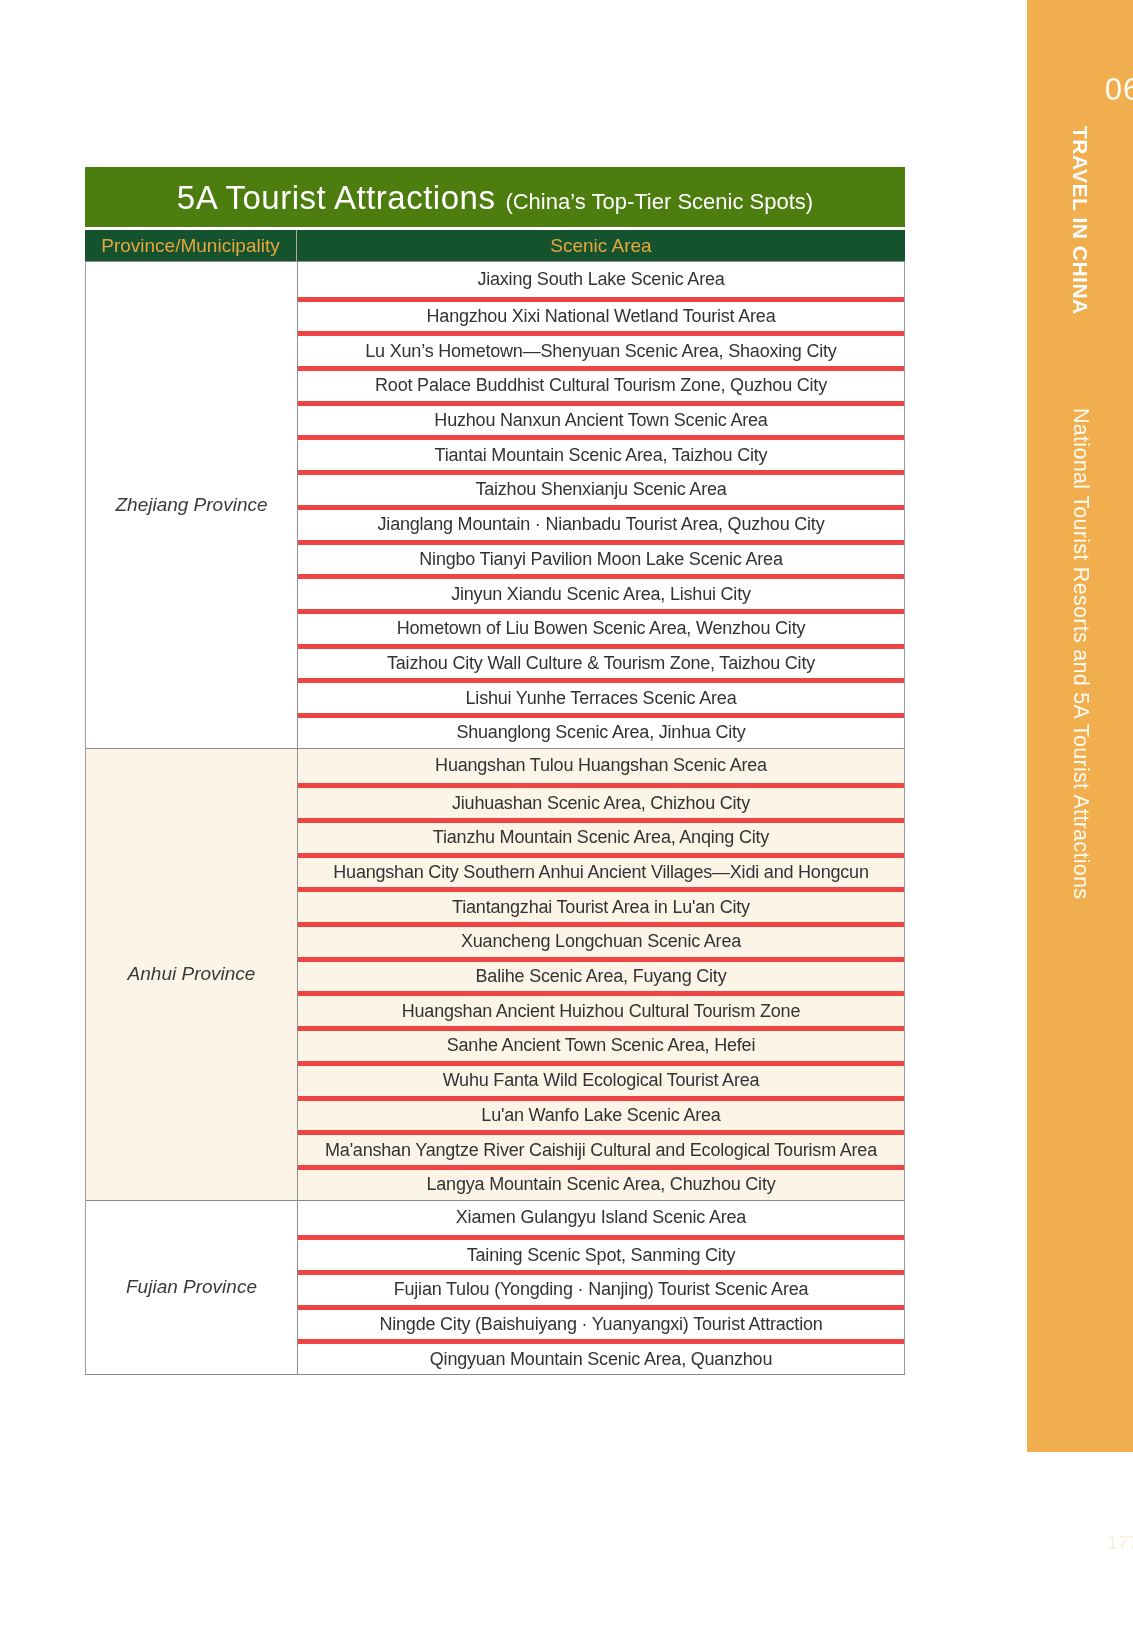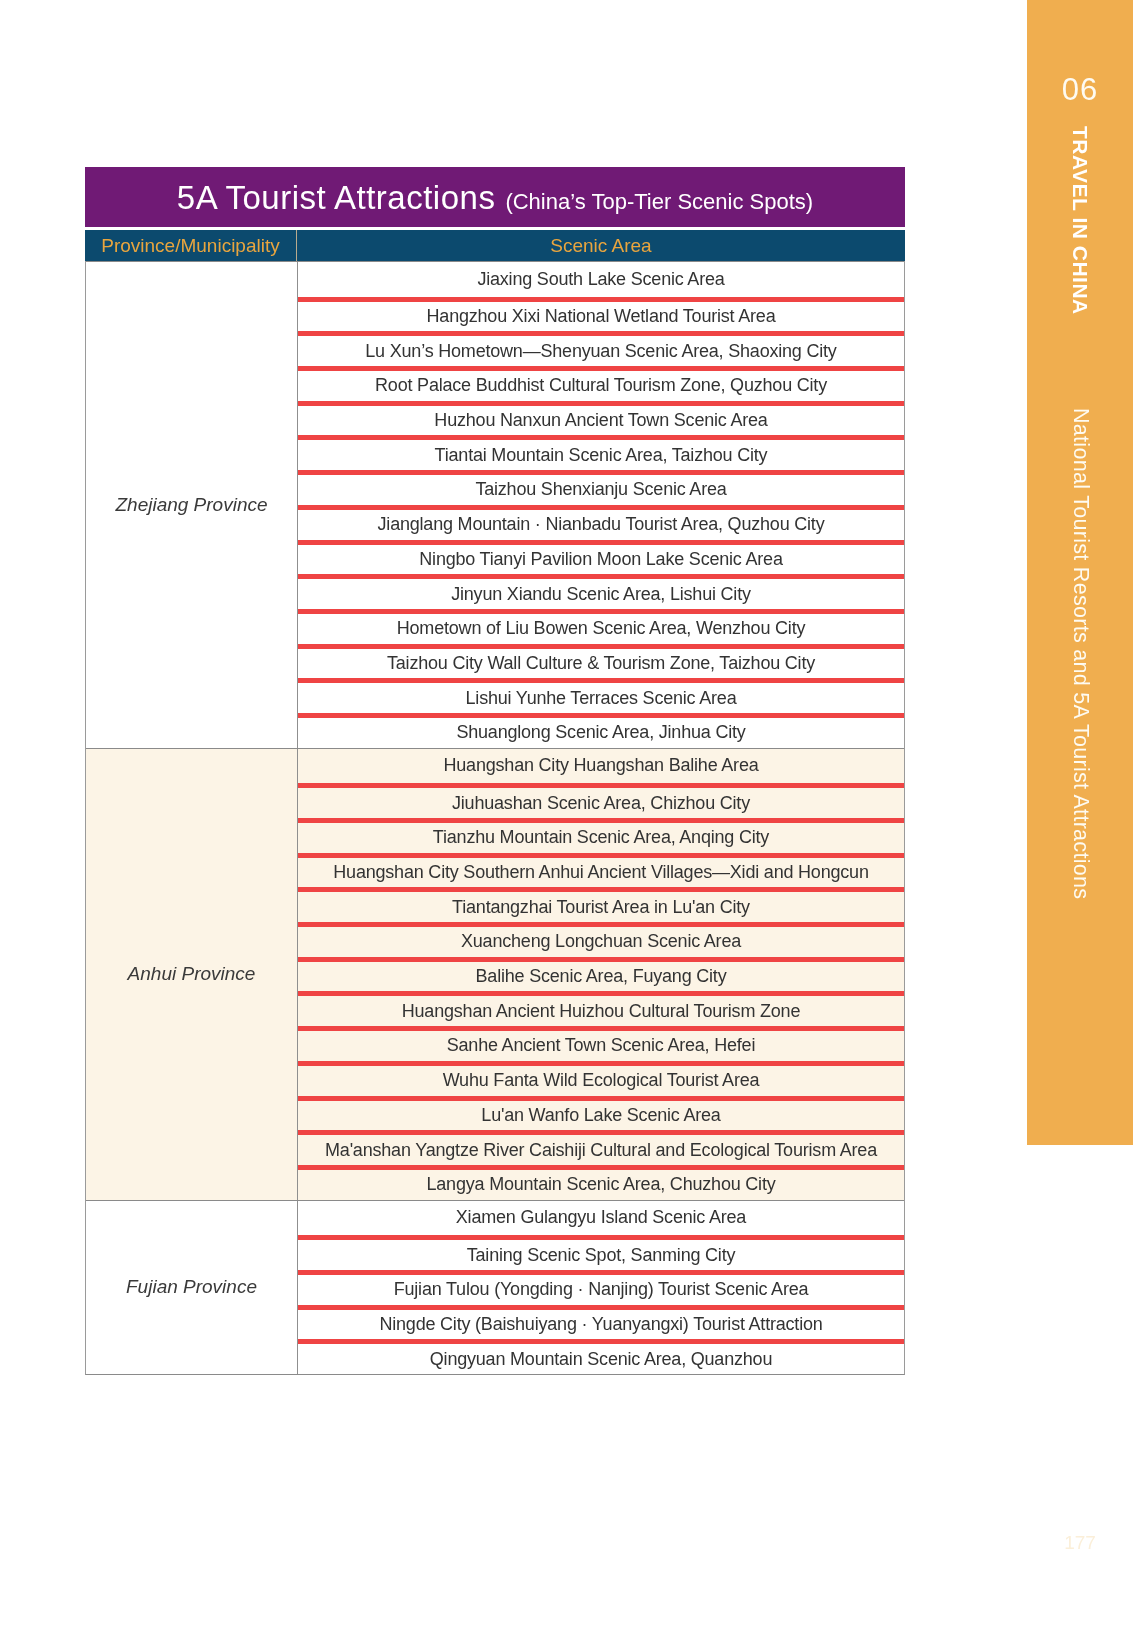--- a/index.html
+++ b/index.html
@@ -10,30 +10,30 @@
     background:#ffffff;
     font-family:"Liberation Sans", sans-serif;
     overflow:hidden;
   }
 
   
   .content {
     position:absolute; left:85px; top:167px; width:820px;
   }
   .title-bar {
-    height:60px; background:#701a75; color:#ffffff;
+    height:60px; background:#4d7c0f; color:#ffffff;
     display:flex; align-items:baseline; justify-content:center;
     padding-top:12px;
   }
   .title-bar .title { font-size:33px; letter-spacing:0.5px; }
   .title-bar .subtitle { font-size:22px; margin-left:10px; }
 
   .header-row {
     display:flex; height:31px; margin-top:3px;
-    background:#0c4a6e; color:#E9A53E; font-size:19px;
+    background:#14532d; color:#E9A53E; font-size:19px;
   }
   .header-row .hcell { display:flex; align-items:center; justify-content:center; }
   .hcell.province-h { width:212px; border-right:1px solid #b9ab8e; }
   .hcell.scenic-h { flex:1; }
 
   .table-body {
     border-left:1px solid #9a9a9a;
     border-right:1px solid #9a9a9a;
     border-bottom:1px solid #8a8a8a;
   }
@@ -47,22 +47,23 @@
   .rows { flex:1; display:flex; flex-direction:column; }
   .row {
     height:34.7px; display:flex; align-items:center; justify-content:center;
     font-size:18px; letter-spacing:-0.2px; color:#333333; white-space:nowrap;
     border-top:5px solid #ef4444;
   }
   .row:first-child { border-top:none; }
 
   
   .sidebar {
-    position:absolute; right:0; top:0; width:106px; height:1145px;
+    position:absolute; right:0; top:0; width:106px; height:1452px;
     background:#F0AE4F;
+    padding-left:43px;
   }
   .chapter-number {
     position:absolute; top:72px; width:100%; text-align:center;
     color:#FEFBF2; font-size:31px; letter-spacing:1px;
   }
   .chapter-title {
     position:absolute; top:126px; left:50%; transform:translateX(-50%);
     writing-mode:vertical-rl;
     color:#ffffff; font-size:21px; font-weight:bold; letter-spacing:0.5px;
   }
@@ -108,21 +109,21 @@
             <div class="row">Jinyun Xiandu Scenic Area, Lishui City</div>
             <div class="row">Hometown of Liu Bowen Scenic Area, Wenzhou City</div>
             <div class="row">Taizhou City Wall Culture &amp; Tourism Zone, Taizhou City</div>
             <div class="row">Lishui Yunhe Terraces Scenic Area</div>
             <div class="row">Shuanglong Scenic Area, Jinhua City</div>
           </div>
         </div>
         <div class="section highlight">
           <div class="province-cell">Anhui Province</div>
           <div class="rows">
-            <div class="row">Huangshan City Huangshan Balihe Area</div>
+            <div class="row">Huangshan Tulou Huangshan Scenic Area</div>
             <div class="row">Jiuhuashan Scenic Area, Chizhou City</div>
             <div class="row">Tianzhu Mountain Scenic Area, Anqing City</div>
             <div class="row">Huangshan City Southern Anhui Ancient Villages—Xidi and Hongcun</div>
             <div class="row">Tiantangzhai Tourist Area in Lu'an City</div>
             <div class="row">Xuancheng Longchuan Scenic Area</div>
             <div class="row">Balihe Scenic Area, Fuyang City</div>
             <div class="row">Huangshan Ancient Huizhou Cultural Tourism Zone</div>
             <div class="row">Sanhe Ancient Town Scenic Area, Hefei</div>
             <div class="row">Wuhu Fanta Wild Ecological Tourist Area</div>
             <div class="row">Lu'an Wanfo Lake Scenic Area</div>

